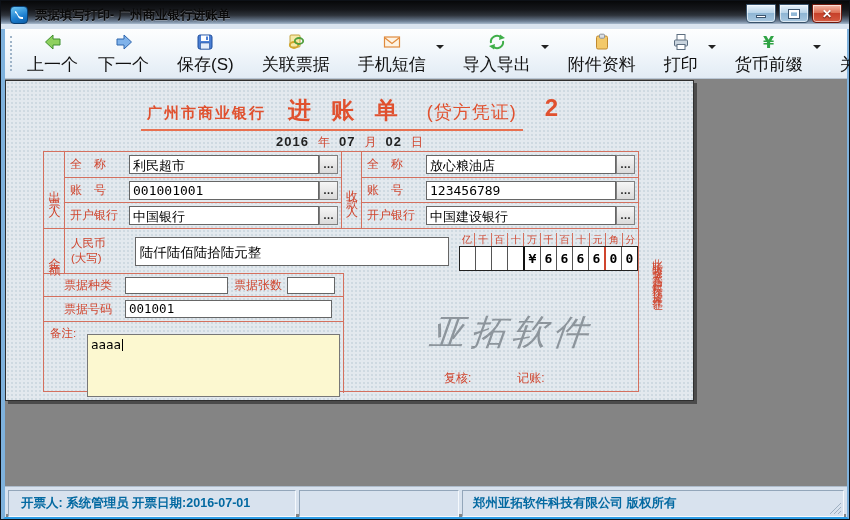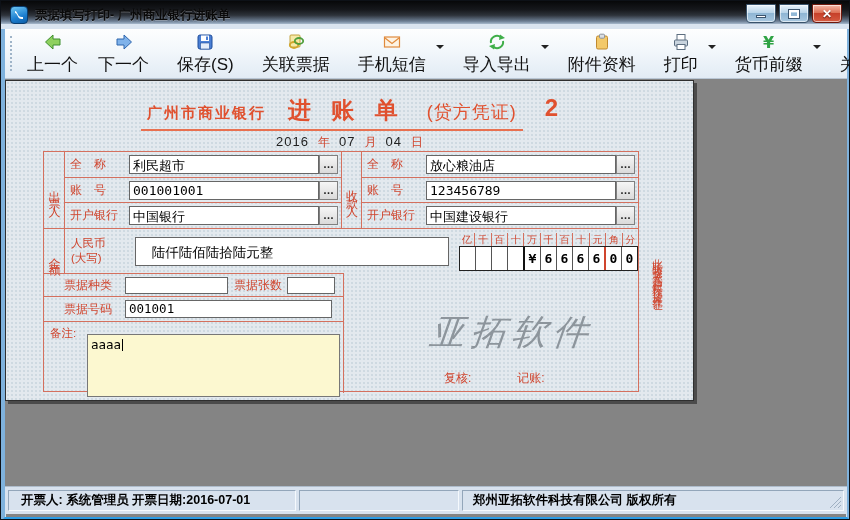--- a/index.html
+++ b/index.html
@@ -57,21 +57,21 @@
   .form-title { position:absolute; left:0; top:14px; width:100%; display:flex;
     justify-content:center; align-items:baseline; color:var(--redtitle); }
   .underline-group { display:flex; align-items:baseline; gap:22px; border-bottom:2px solid #e87050; padding:0 6px 3px 6px; }
   .bank-name { font-size:15px; font-weight:bold; letter-spacing:2px; }
   .doc-type { font-size:23px; font-weight:bold; letter-spacing:7px; }
   .doc-subtype { font-size:18px; font-weight:normal; letter-spacing:1px; }
   .copy-num { font-size:24px; font-weight:bold; margin-left:22px; transform:translateY(-2px); }
 
   .form-date { position:absolute; left:0; top:53px; width:100%; display:flex; justify-content:center;
     gap:9px; align-items:baseline; font-size:13px; }
-  .date-num { color:#222; font-weight:normal; letter-spacing:1px; }
+  .date-num { color:#222; font-weight:bold; letter-spacing:1px; }
   .date-unit { color:var(--red); font-size:12px; }
 
   .slip-table { position:absolute; left:37px; top:70px; width:596px; height:241px;
     border:1px solid var(--redline); }
   .t-top { display:flex; height:77px; border-bottom:1px solid var(--redline); }
   .vlabel { writing-mode:vertical-rl; text-orientation:upright; color:var(--red); font-size:12px;
     display:flex; align-items:center; justify-content:center; letter-spacing:8px; padding-top:6px; }
   .vcolA { width:21px; border-right:1px solid var(--redline); }
   .vcolM { width:21px; border-left:1px solid var(--redline); border-right:1px solid var(--redline); }
   .fields { flex:1; display:flex; flex-direction:column; }
@@ -84,21 +84,21 @@
   .dots-btn { width:19px; height:19px; flex:none; border:1px solid #808080;
     background:linear-gradient(180deg,#f6f6f6,#dadada); display:flex; align-items:center; justify-content:center;
     font-size:11px; color:#222; font-weight:bold; line-height:1; }
 
   .t-amount { display:flex; height:44px; }
   .vcolA2 { width:21px; border-right:1px solid var(--redline); }
   .amt-label { width:70px; color:var(--red); font-size:11.5px; display:flex; flex-direction:column;
     justify-content:center; padding-left:6px; line-height:1.3; }
   .amt-input-wrap { width:316px; display:flex; align-items:center; }
   .amt-inp { width:100%; height:29px; background:#fff; border:1px solid #666;
-    font:13.5px "DejaVu Sans Mono", monospace; padding:6px 0 0 16px; }
+    font:13.5px "DejaVu Sans Mono", monospace; padding:6px 0 0 4px; }
   .digit-grid { margin-left:10px; width:180px; display:flex; flex-direction:column; padding-top:4px; }
   .g-head { display:flex; height:13px; }
   .g-head span { flex:1; color:var(--red); font-size:10px; text-align:center; line-height:13px; }
   .g-head span + span { border-left:1px solid var(--redline); }
   .g-val { display:flex; height:25px; background:#fff; border:1px solid #222; }
   .g-val span { flex:1; text-align:center; font:bold 13px "DejaVu Sans Mono", monospace; line-height:24px; color:#000; }
   .g-val span + span { border-left:1px solid #555; }
   .g-val span.heavy { border-left:2px solid #111; }
   .g-val span.redsep { border-left:2px solid #d0452e; }
 
@@ -120,22 +120,22 @@
     font-size:35px; color:#8d959c; letter-spacing:6px; transform:skewX(-6deg); white-space:nowrap; }
   .sign-row { position:absolute; left:100px; top:97px; display:flex; gap:46px; color:var(--red); font-size:12px; }
 
   .side-note { position:absolute; left:644px; top:72px; height:238px; width:15px;
     writing-mode:vertical-rl; text-orientation:upright; color:var(--red); font-size:10.5px;
     letter-spacing:3px; text-align:center; }
 
   
   .statusbar { position:relative; height:28px; background:#d8e2ee; border-top:1px solid #aebccb;
     display:flex; align-items:flex-start; padding:3px 3px 0 3px; gap:3px; }
-  .sb-panel { height:21px; border:1px solid; border-color:#93a6ba #f5f9fd #f5f9fd #93a6ba;
-    background:#d8e2ee; display:flex; align-items:center; font-size:12.5px; color:#000000; }
+  .sb-panel { height:27px; border:1px solid; border-color:#93a6ba #f5f9fd #f5f9fd #93a6ba;
+    background:#d8e2ee; display:flex; align-items:center; font-size:12.5px; color:#0369a1; }
   .sb-p1 { width:288px; padding-left:12px; font-weight:bold; white-space:nowrap; }
   .sb-p2 { width:160px; }
   .sb-p3 { flex:1; padding-left:10px; font-weight:bold; white-space:nowrap; position:relative; }
   .resize-grip { position:absolute; right:2px; bottom:2px; width:13px; height:13px;
     background:linear-gradient(135deg, transparent 0 55%, #9fb0c2 55% 60%, transparent 60% 70%, #9fb0c2 70% 75%, transparent 75% 85%, #9fb0c2 85% 90%, transparent 90%); }
 </style>
 </head>
 <body>
 
 <div class="window">
@@ -297,21 +297,21 @@
             <span class="doc-subtype">(贷方凭证)</span>
           </span>
           <span class="copy-num">2</span>
         </div>
 
         <div class="form-date">
           <span class="date-num">2016</span>
           <span class="date-unit">年</span>
           <span class="date-num">07</span>
           <span class="date-unit">月</span>
-          <span class="date-num">04</span>
+          <span class="date-num">02</span>
           <span class="date-unit">日</span>
         </div>
 
         <div class="slip-table">
 
           <div class="t-top">
             <div class="vlabel vcolA">出票人</div>
             <div class="fields">
               <div class="frow">
                 <span class="flabel">全　称</span>

